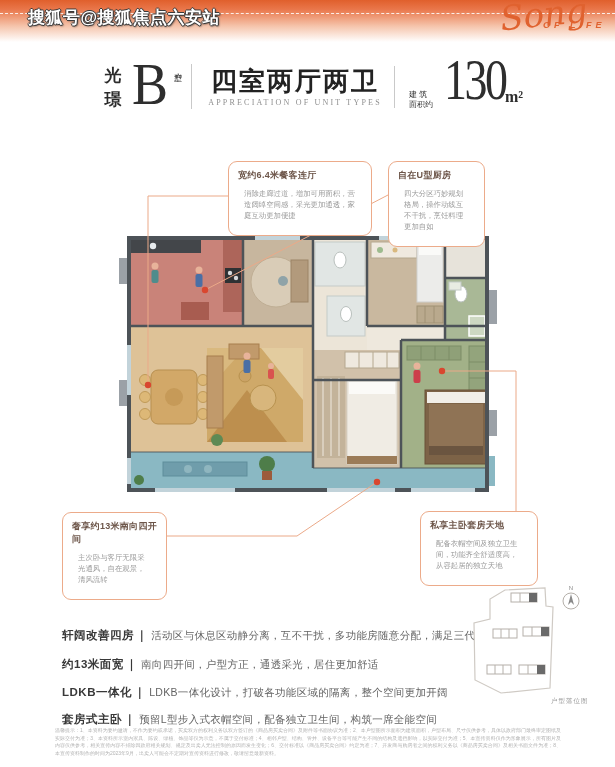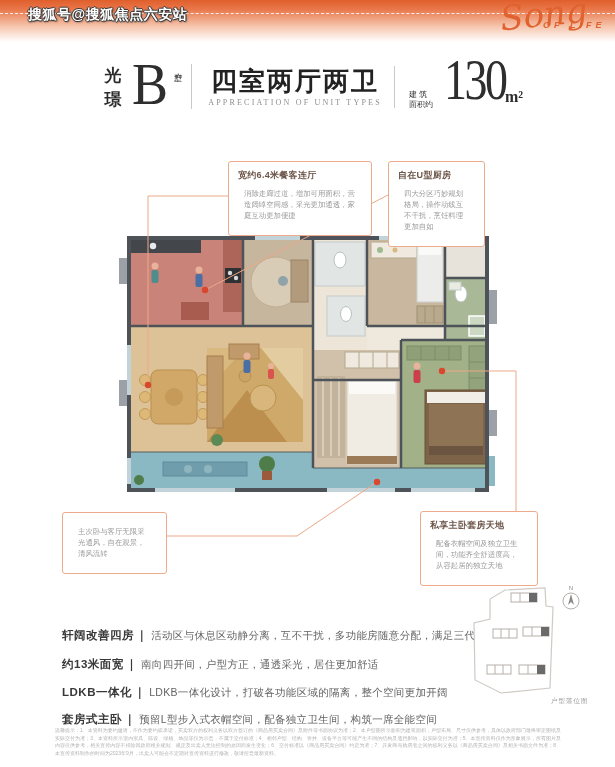--- a/index.html
+++ b/index.html
@@ -4,21 +4,21 @@
 <style>
   html,body{margin:0;padding:0;}
   body{width:615px;height:767px;position:relative;background:#ffffff;overflow:hidden;
        font-family:"Liberation Sans",sans-serif;-webkit-font-smoothing:antialiased;}
   .abs{position:absolute;}
 
   
   .band{left:0;top:0;width:615px;height:42px;
         background:linear-gradient(#e05f2c 0%,#e9764a 22%,#f5c4ab 62%,#ffffff 100%);}
   .band-dots{left:0;top:13px;width:615px;height:0;border-top:1px dashed rgba(255,255,255,.85);}
-  .watermark{left:4px;top:6px;font-size:14px;font-weight:bold;color:#ffffff;letter-spacing:.5px;
+  .watermark{left:4px;top:6px;font-size:17px;font-weight:bold;color:#ffffff;letter-spacing:.5px;
              text-shadow:-1px 0 #3a3a3a,1px 0 #3a3a3a,0 -1px #3a3a3a,0 1px #3a3a3a,1px 1px 2px #333;padding-left:24px;}
   .logo-script{left:500px;top:-6px;font-family:"DejaVu Serif",serif;font-style:italic;
                font-size:34px;color:#e0idx;color:#e0622f;transform:rotate(-6deg);}
   .logo-caption{left:543px;top:20px;font-size:9px;letter-spacing:4px;color:#e0622f;font-weight:bold;font-style:italic;}
 
   
   .serif{font-family:"Liberation Serif","DejaVu Serif",serif;}
   .series-char{left:103px;width:20px;text-align:center;font-size:17px;color:#2c2c2c;font-weight:bold;}
   .plan-letter{left:130px;top:56px;font-size:60px;line-height:56px;color:#2e2e2e;font-weight:400;
                transform:scaleX(.9);}
@@ -28,21 +28,21 @@
             color:#222;letter-spacing:2px;}
   .headline-en{left:205px;top:98px;width:180px;text-align:center;font-size:8px;color:#8f8f8f;
                letter-spacing:2.2px;}
   .area-label{left:409px;top:90px;font-size:8px;color:#2e2e2e;line-height:10px;letter-spacing:2px;
               text-align:justify;width:26px;}
   .area-value{left:444px;top:52px;font-size:56px;line-height:56px;color:#2e2e2e;letter-spacing:-3px;
               transform:scaleX(.82);transform-origin:left;}
   .area-unit{left:505px;top:88px;font-size:16px;font-weight:bold;color:#2e2e2e;}
 
   
-  .callout{background:#fff;border:1px solid #ecab8a;border-radius:3px;padding:7px 9px 8px 9px;
+  .callout{background:#fff;border:1px solid #ecab8a;border-radius:9px;padding:7px 9px 8px 9px;
            box-sizing:border-box;z-index:6;}
   .callout h4{margin:0 0 3px 0;font-size:9px;color:#6d564a;letter-spacing:.3px;}
   .callout p{margin:6px;font-size:7.4px;line-height:11px;color:#9b9b9b;}
   .co1{left:228px;top:161px;width:144px;}
   .co2{left:388px;top:161px;width:97px;}
   .co3{left:62px;top:512px;width:105px;}
   .co4{left:420px;top:511px;width:118px;}
 
   
   .feat{left:62px;width:470px;height:16px;white-space:nowrap;}
@@ -288,20 +288,21 @@
 
 <div class="abs callout co1">
   <h4>宽约6.4米餐客连厅</h4>
   <p>消除走廊过道，增加可用面积，营造阔绰空间感，采光更加通透，家庭互动更加便捷</p>
 </div>
 <div class="abs callout co2">
   <h4>自在U型厨房</h4>
   <p>四大分区巧妙规划格局，操作动线互不干扰，烹饪料理更加自如</p>
 </div>
 <div class="abs callout co3">
+  <h4>奢享约13米南向四开间</h4>
   <p>主次卧与客厅无限采光通风，自在观景，清风流转</p>
 </div>
 <div class="abs callout co4">
   <h4>私享主卧套房天地</h4>
   <p>配备衣帽空间及独立卫生间，功能齐全舒适度高，从容起居的独立天地</p>
 </div>
 
 <div class="abs feat" style="top:625px;">
   <span class="lbl">轩阔改善四房</span><span class="sep">｜</span><span class="dsc">活动区与休息区动静分离，互不干扰，多功能房随意分配，满足三代同堂需求</span>
 </div>

